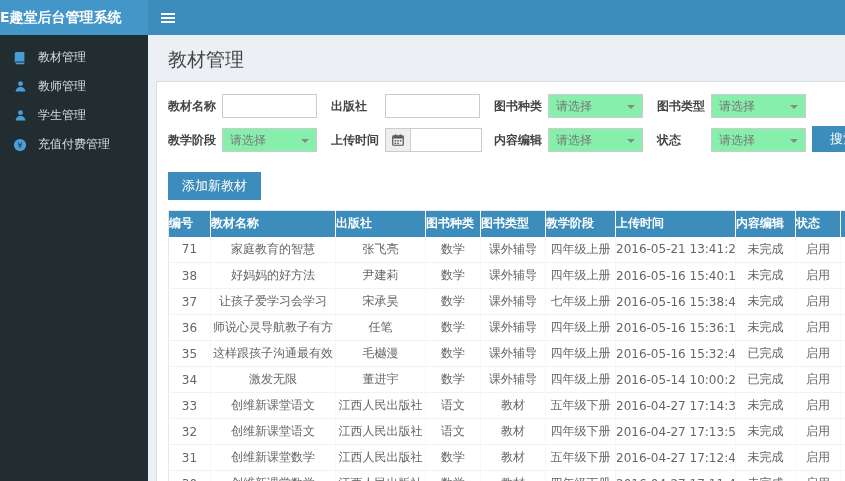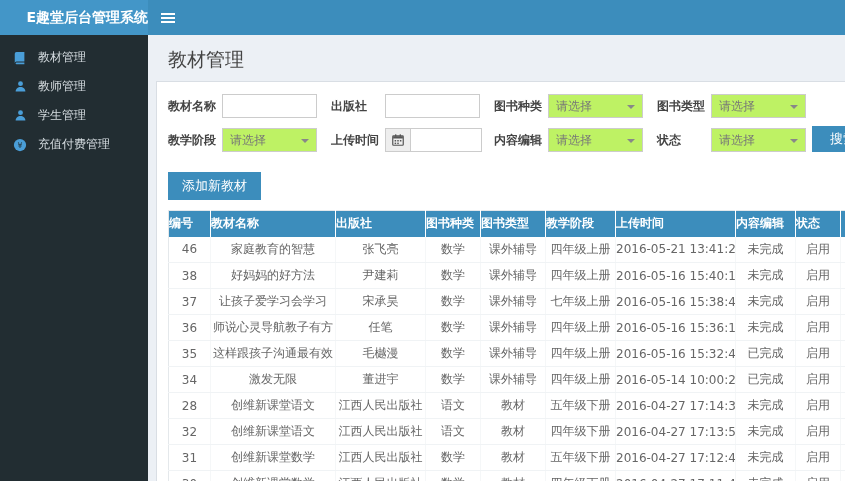--- a/index.html
+++ b/index.html
@@ -2,21 +2,21 @@
 <html><head>
 <meta charset="utf-8">
 <style>
   * { margin:0; padding:0; box-sizing:border-box; }
   html,body { width:845px; height:481px; overflow:hidden; }
   body { font-family:"DejaVu Sans","Liberation Sans",sans-serif; background:#ecf0f5; }
   .app { position:relative; width:845px; height:481px; overflow:hidden; }
 
   
   .logo { position:absolute; left:0; top:0; width:148px; height:35px; background:#4396c8;
-          color:#fff; font-size:14px; font-weight:bold; line-height:35px; text-align:right; }
+          color:#fff; font-size:14px; font-weight:bold; line-height:35px; text-align:left; }
   .navbar { position:absolute; left:148px; top:0; width:697px; height:35px; background:#3c8dbc; }
   .nav-toggle { width:40px; height:35px; cursor:pointer; display:flex; flex-direction:column;
                 justify-content:center; align-items:center; gap:2px; padding-left:0; }
   .nav-toggle .bar { width:14px; height:2px; background:#fff; }
 
   
   .sidebar { position:absolute; left:0; top:35px; width:148px; height:446px; background:#222d32; padding-top:8px; }
   .menu-item { height:29px; display:flex; align-items:center; padding-left:12px; cursor:pointer; }
   .menu-item .mi-icon { width:16px; height:16px; display:flex; align-items:center; justify-content:center; margin-right:10px; }
   .menu-item .mi-label { color:#d6dde1; font-size:12px; }
@@ -24,21 +24,21 @@
   
   .content { position:absolute; left:148px; top:35px; width:697px; height:446px; background:#ecf0f5; overflow:hidden; }
   .page-title { margin:12px 0 8px 20px; font-size:19px; font-weight:normal; color:#444; }
   .panel { margin-left:8px; width:792px; background:#fff; border:1px solid #d9dee4; padding:8px 8px 2px; position:relative; }
 
   
   .filter-row { display:flex; align-items:center; height:24px; margin:4px 0 10px 3px; }
   .f-group { display:flex; align-items:center; width:163px; flex:0 0 auto; }
   .f-label { width:54px; font-size:12px; font-weight:bold; color:#444; flex:0 0 auto; }
   .f-input { width:95px; height:24px; border:1px solid #ccc; background:#fff; font-size:12px; color:#555; padding:0 5px; outline:none; }
-  .f-select { width:95px; height:24px; border:1px solid #ccc; background:#bef264; position:relative;
+  .f-select { width:95px; height:24px; border:1px solid #ccc; background:#86efac; position:relative;
               font-size:12px; color:#777; line-height:22px; padding-left:7px; cursor:pointer; }
   .f-select .caret { position:absolute; right:7px; top:10px; width:0; height:0;
               border-left:4px solid transparent; border-right:4px solid transparent; border-top:4px solid #888; }
   .f-date { display:flex; }
   .f-date .addon { width:25px; height:24px; background:#eee; border:1px solid #ccc; border-right:none;
               display:flex; align-items:center; justify-content:center; }
   .f-date input { width:72px; height:24px; border:1px solid #ccc; font-size:12px; padding:0 4px; outline:none; }
   .search-btn { position:absolute; left:655px; top:44px; width:62px; height:26px; background:#3c8dbc;
               color:#fff; font-size:13px; border:none; cursor:pointer; text-align:center; }
 
@@ -190,21 +190,21 @@
               <th>图书类型</th>
               <th>教学阶段</th>
               <th>上传时间</th>
               <th>内容编辑</th>
               <th>状态</th>
               <th></th>
             </tr>
           </thead>
         <tbody id="table-body">
             <tr>
-              <td>46</td>
+              <td>71</td>
               <td>家庭教育的智慧</td>
               <td>张飞亮</td>
               <td>数学</td>
               <td>课外辅导</td>
               <td>四年级上册</td>
               <td>2016-05-21 13:41:21</td>
               <td>未完成</td>
               <td>启用</td>
               <td></td>
             </tr>
@@ -262,21 +262,21 @@
               <td>董进宇</td>
               <td>数学</td>
               <td>课外辅导</td>
               <td>四年级上册</td>
               <td>2016-05-14 10:00:20</td>
               <td>已完成</td>
               <td>启用</td>
               <td></td>
             </tr>
             <tr>
-              <td>28</td>
+              <td>33</td>
               <td>创维新课堂语文</td>
               <td>江西人民出版社</td>
               <td>语文</td>
               <td>教材</td>
               <td>五年级下册</td>
               <td>2016-04-27 17:14:34</td>
               <td>未完成</td>
               <td>启用</td>
               <td></td>
             </tr>

